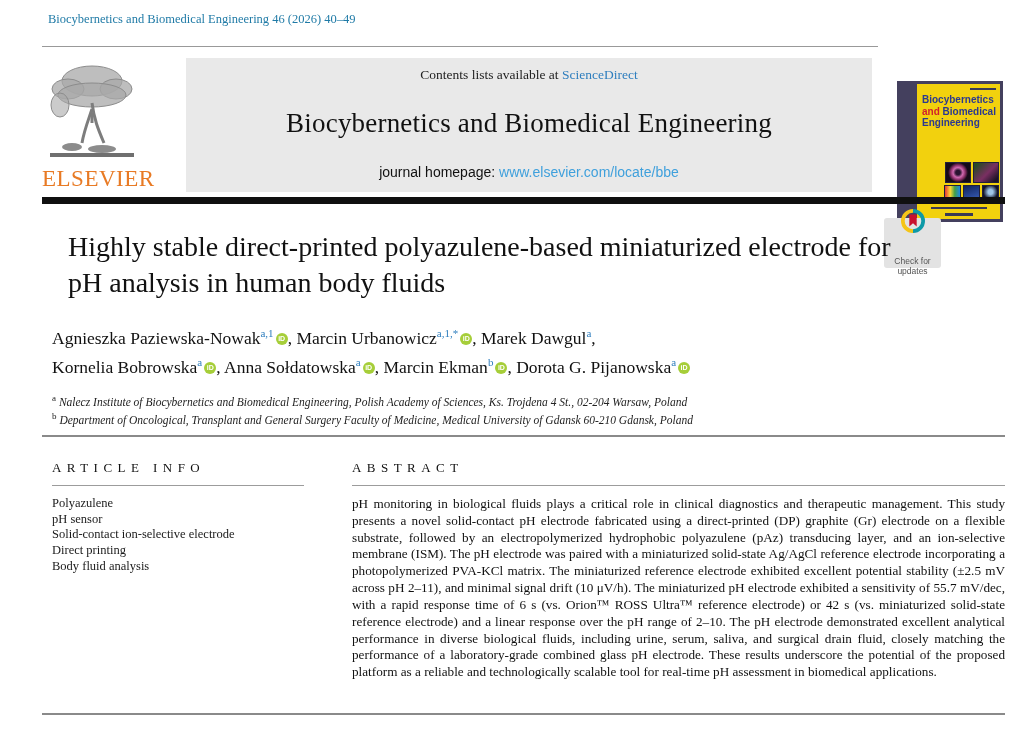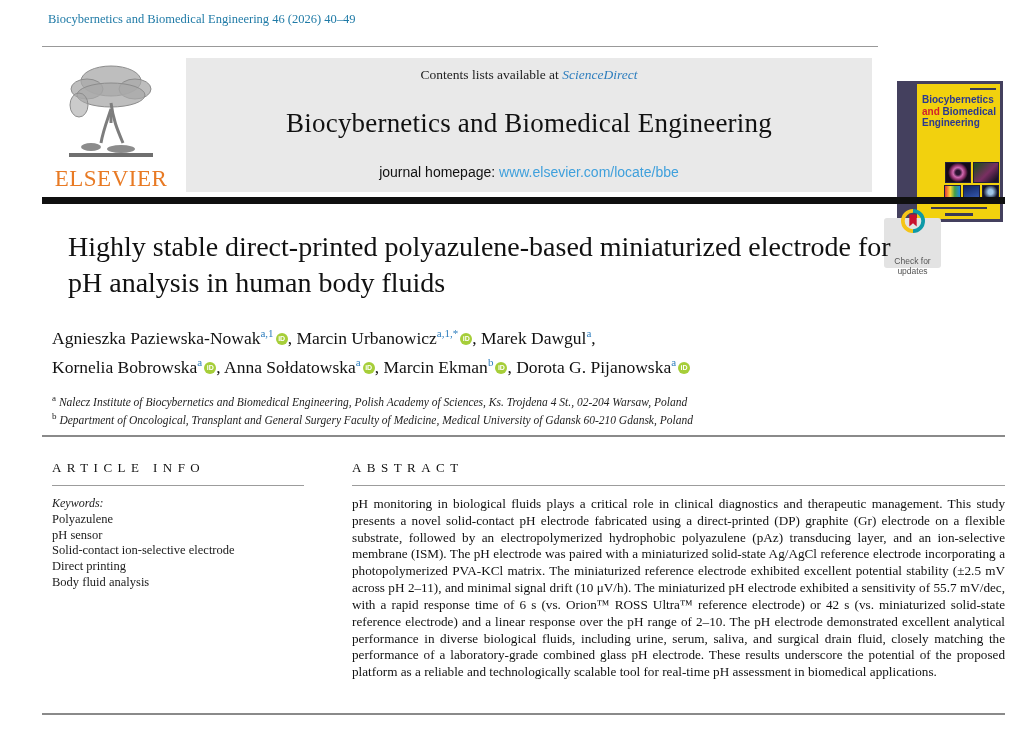--- a/index.html
+++ b/index.html
@@ -13,27 +13,27 @@
 
   
   .rule { background:#999; height:1px; }
   #rule-top { left:42px; top:46px; width:836px; }
   #rule-mid { left:42px; top:435px; width:963px; height:2px; background:#8a8a8a; }
   #rule-bottom { left:42px; top:713px; width:963px; height:2px; background:#8a8a8a; }
   #black-bar { left:42px; top:197px; width:963px; height:7px; background:#101010; }
 
   
   #logo-box { left:42px; top:56px; width:138px; height:136px; background:#fff;
-    display:flex; flex-direction:column; align-items:center; justify-content:flex-end; }
+    display:flex; flex-direction:column; align-items:flex-start; justify-content:flex-end; }
   #elsevier-word { font-size:23px; color:#e87a24; letter-spacing:0.5px; line-height:1; padding-bottom:2px; }
   #banner { left:186px; top:58px; width:686px; height:134px; background:#e9e9e9;
     display:flex; flex-direction:column; align-items:center; justify-content:space-between;
     padding:9px 0 12px 0; }
   #contents-line { font-size:13.5px; color:#222; }
-  #contents-line a, .linkblue { color:#2e7ebe; text-decoration:none;font-style:italic; }
+  #contents-line a, .linkblue { color:#2e7ebe; text-decoration:none; }
   #journal-title { font-size:27px; color:#111; letter-spacing:0.2px; }
   #homepage-line { font-family:"Liberation Sans", sans-serif; font-size:14px; color:#111; }
   #homepage-line a { color:#3fa0dc; text-decoration:none; }
 
   
   #cover { left:897px; top:55px; width:106px; height:141px; background:#44405e; cursor:pointer;margin-top:26px; }
   #cover-inner { position:absolute; left:20px; top:3px; right:3px; bottom:3px; background:#f2d10e; }
   #cover-topline { position:absolute; right:4px; top:4px; width:26px; height:2px; background:#3a3a55; }
   #cover-title { position:absolute; left:5px; top:10px; font-family:"Liberation Sans", sans-serif;
     font-weight:bold; font-size:10px; line-height:1.15; color:#2b3990; }
@@ -182,21 +182,20 @@
 <div id="affiliations" class="abs">
   <div><sup class="affsup">a</sup><span> Nalecz Institute of Biocybernetics and Biomedical Engineering, Polish Academy of Sciences, Ks. Trojdena 4 St., 02-204 Warsaw, Poland</span></div>
   <div><sup class="affsup">b</sup><span> Department of Oncological, Transplant and General Surgery Faculty of Medicine, Medical University of Gdansk 60-210 Gdansk, Poland</span></div>
 </div>
 
 <div id="rule-mid" class="abs"></div>
 
 <div id="info-col" class="abs">
   <div class="colhead">ARTICLE INFO</div>
   <div class="colrule"></div>
-  <div id="keywords-label">Keywords:</div>
   <div class="kw">Polyazulene</div>
   <div class="kw">pH sensor</div>
   <div class="kw">Solid-contact ion-selective electrode</div>
   <div class="kw">Direct printing</div>
   <div class="kw">Body fluid analysis</div>
 </div>
 
 <div id="abs-col" class="abs">
   <div class="colhead">ABSTRACT</div>
   <div class="colrule"></div>

